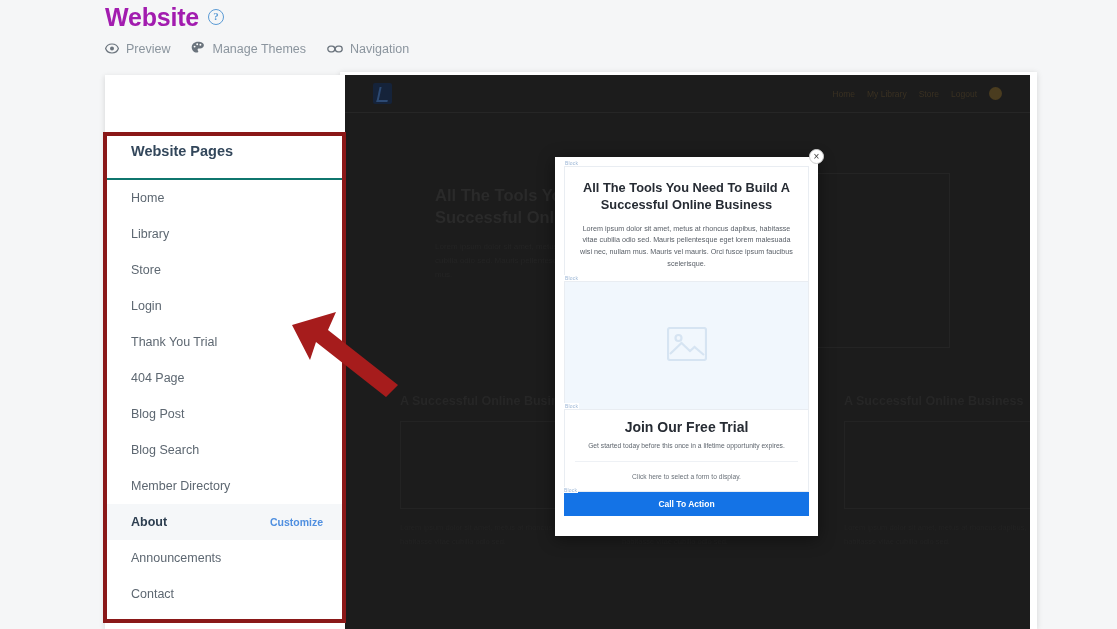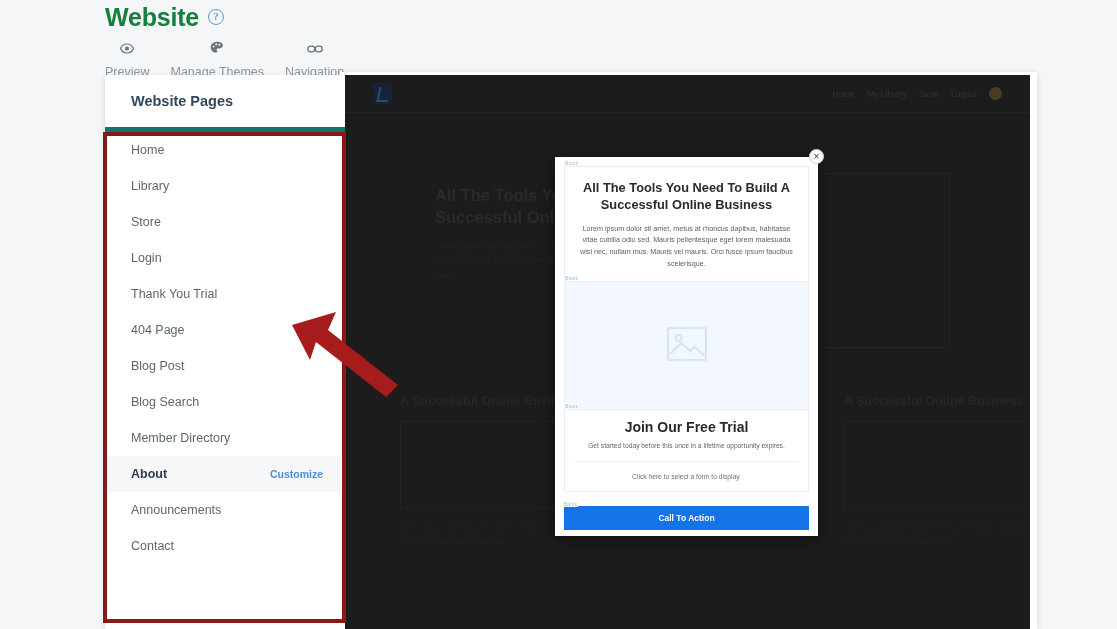--- a/index.html
+++ b/index.html
@@ -8,31 +8,31 @@
     background: #f5f6f7;
     font-family: "Liberation Sans", sans-serif;
     overflow: hidden;
   }
   #app { position: relative; width: 1117px; height: 629px; }
 
   
   .page-header { position: absolute; left: 105px; top: 0px; }
   .title-row { display: flex; align-items: center; gap: 9px; height: 34px; }
   .page-title {
-    font-size: 25px; font-weight: bold; color: #15803d;
+    font-size: 25px; font-weight: bold; color: #a21caf;
     letter-spacing: -0.2px;
   }
   .help-icon {
     width: 16px; height: 16px; border-radius: 50%;
     border: 1.6px solid #5b9bd5; color: #5b9bd5;
     font-size: 11px; line-height: 13px; text-align: center;
     font-weight: bold; font-family: "Liberation Serif", serif;
   }
   .header-actions { display: flex; align-items: center; gap: 21px; margin-top: 6px; }
-  .header-action { display: flex; align-items: center; gap: 7px; cursor: pointer; flex-direction: column; }
+  .header-action { display: flex; align-items: center; gap: 7px; cursor: pointer; }
   .header-action .label { font-size: 12.5px; color: #8b959e; }
   .ic { display: block; }
 
   
   .preview-wrap {
     position: absolute; left: 345px; top: 75px;
     width: 685px; height: 554px;
     background: #1c1c1c;
     overflow: hidden;
   }
@@ -132,37 +132,38 @@
     font-size: 14px; font-weight: bold; color: #262b33;
   }
   .m-form-p {
     margin-top: 6px; font-size: 6.7px; color: #5f666e; line-height: 1.5;
   }
   .m-form-sep {
     margin-top: 10px; padding-top: 11px; border-top: 1px solid #eef1f5;
     font-size: 6.7px; color: #6a7179;
   }
   .m-cta {
-    margin-top: 14px; height: 24px; background: #1473e6;
+    margin-top: 0; height: 24px; background: #1473e6;
     color: #ffffff; font-size: 8.5px; font-weight: bold;
     display: flex; align-items: center; justify-content: center;
     cursor: pointer;
   }
 
   
   .sidebar {
     position: absolute; left: 105px; top: 75px;
     width: 240px; height: 554px;
     background: #ffffff;
     box-shadow: -1px 1px 5px rgba(0,0,0,0.10);
   }
   .sidebar-title {
     height: 57px; display: flex; align-items: center;
     padding-left: 26px; font-size: 14.5px; font-weight: bold; color: #33475b;
-    border-bottom: 5px solid #0f766e;
+    border-bottom: 2px solid #0f766e;
+    margin-top: 48px;
   }
   .page-row {
     height: 36px; display: flex; align-items: center;
     padding: 0 22px 0 26px; cursor: pointer;
   }
   .page-row .nm { font-size: 12.5px; color: #5d6771; }
   .page-row.active { background: #f5f7f9; }
   .page-row.active .nm { color: #2d3e50; font-weight: bold; }
   .customize-link {
     margin-left: auto; font-size: 10.5px; color: #4f8fe0;

